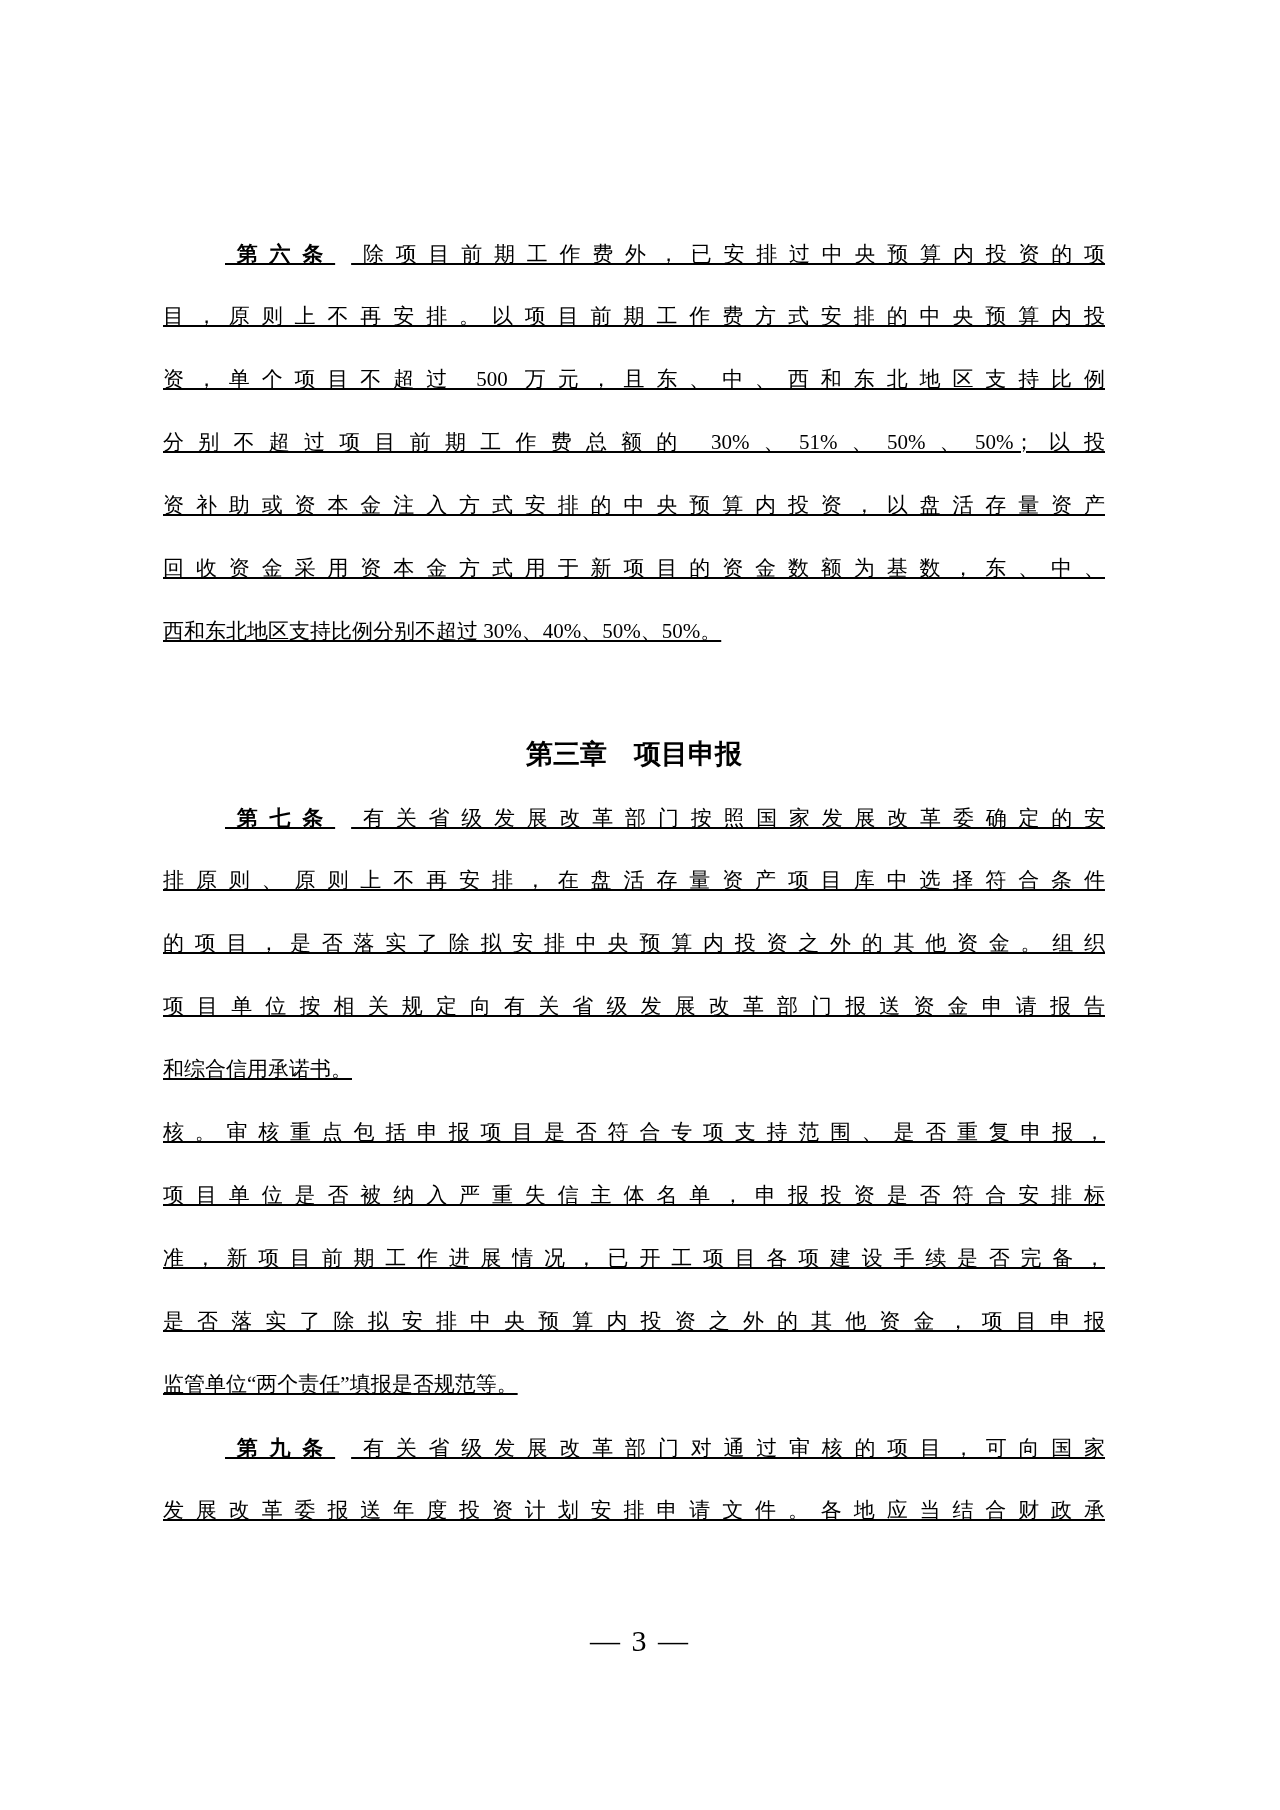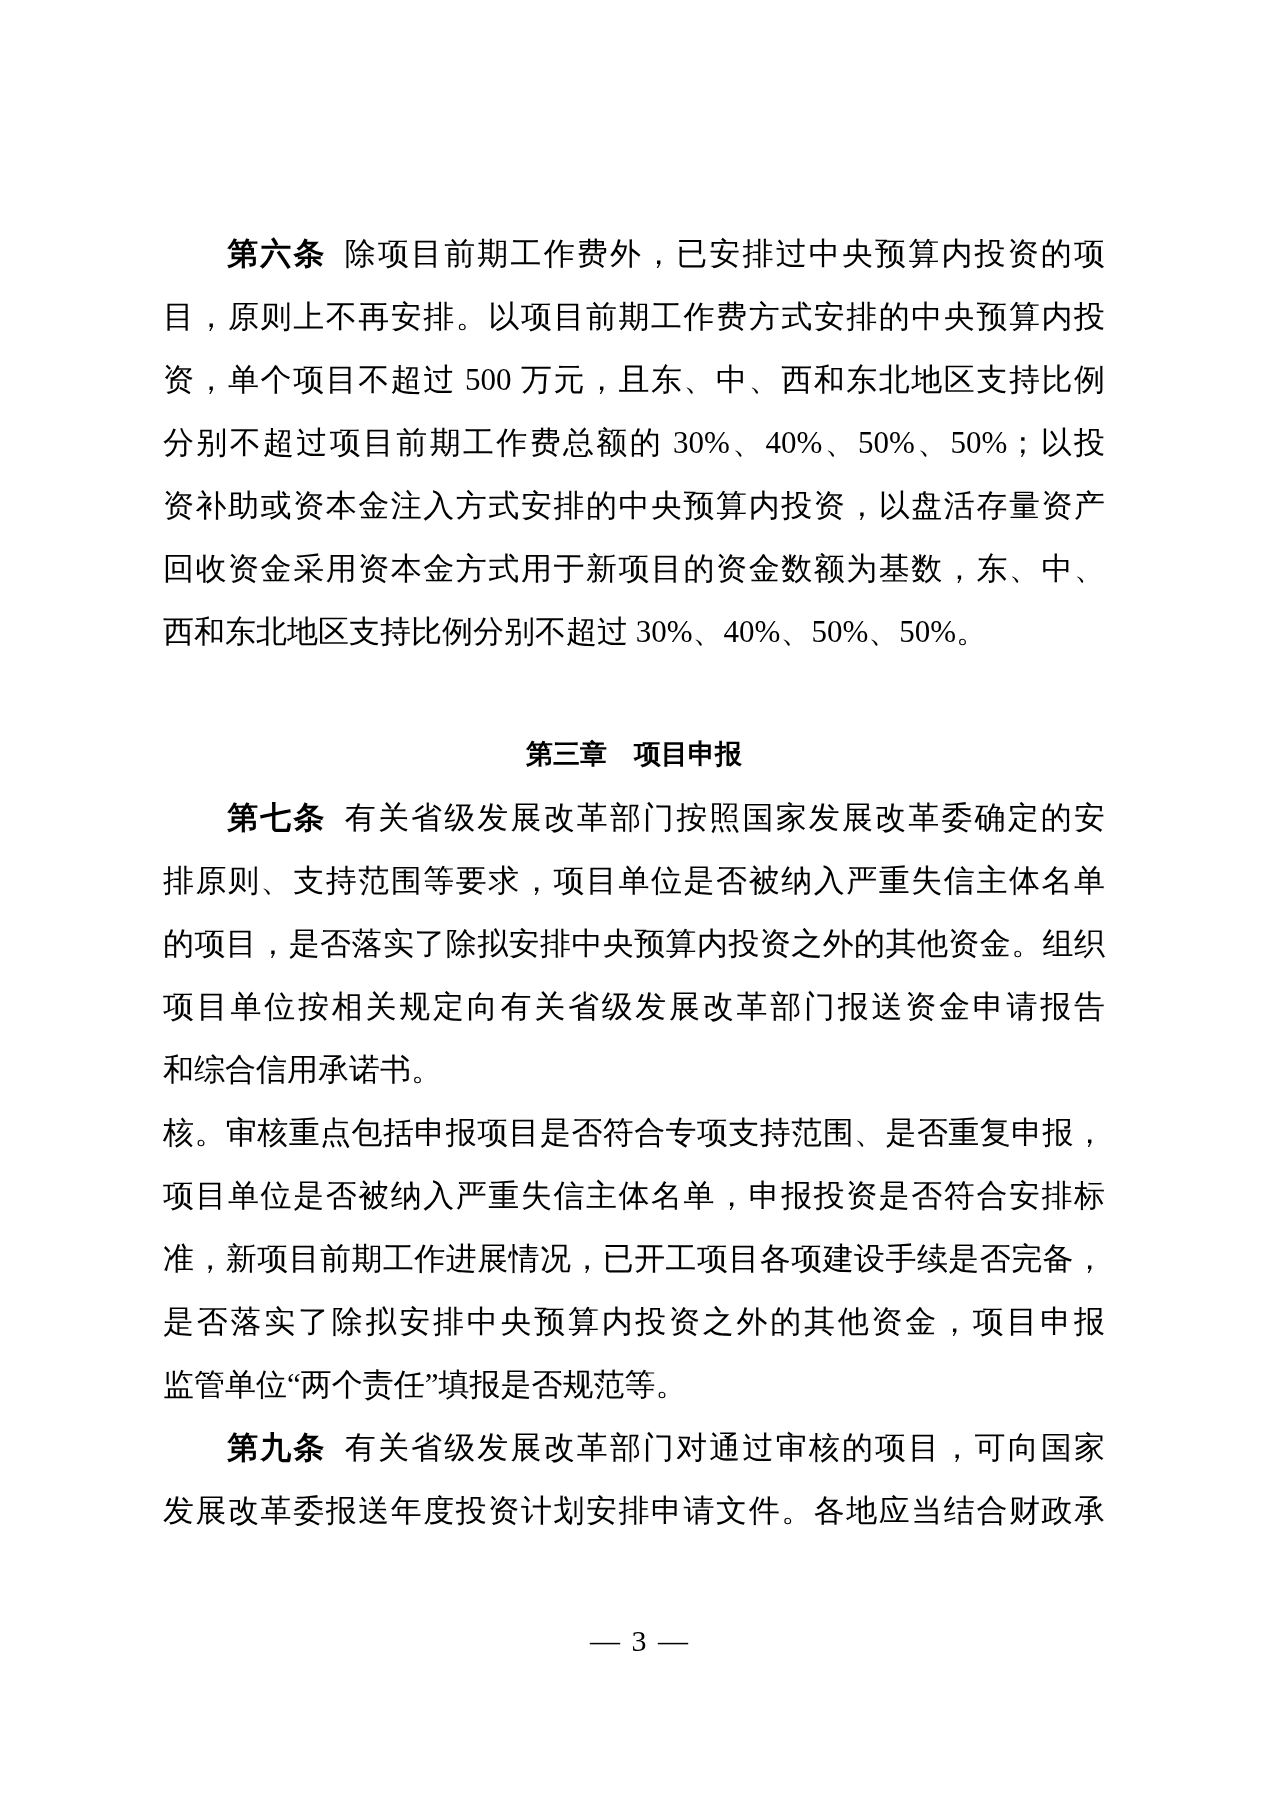--- a/index.html
+++ b/index.html
@@ -18,24 +18,25 @@
   .doc-body {
     position: absolute;
     left: 163px;
     top: 222px;
     width: 942px;
   }
   .para { margin: 0; padding: 0; }
   .line {
     height: 63px;
     line-height: 63px;
-    font-size: 31px;
+    font-size: 21px;
     text-align: justify;
     text-align-last: justify;
     white-space: nowrap;
+    text-decoration: underline;
   }
   .line.last {
     text-align: center;
     text-align-last: left;
   }
   .indent {
     display: inline-block;
     width: 62px;
   }
   .gap {
@@ -70,31 +71,31 @@
 </style>
 </head>
 <body>
 
 <div class="doc-body">
 
   <div class="para">
     <div class="line"><span class="indent"></span><span class="art-label">第六条</span><span class="gap"></span><span>除项目前期工作费外，已安排过中央预算内投资的项</span></div>
     <div class="line">目，原则上不再安排。以项目前期工作费方式安排的中央预算内投</div>
     <div class="line">资，单个项目不超过 500 万元，且东、中、西和东北地区支持比例</div>
-    <div class="line">分别不超过项目前期工作费总额的 30%、40%、50%、50%；以投</div>
+    <div class="line">分别不超过项目前期工作费总额的 30%、51%、50%、50%；以投</div>
     <div class="line">资补助或资本金注入方式安排的中央预算内投资，以盘活存量资产</div>
     <div class="line">回收资金采用资本金方式用于新项目的资金数额为基数，东、中、</div>
     <div class="line last">西和东北地区支持比例分别不超过 30%、40%、50%、50%。</div>
   </div>
 
   <div class="chapter">第三章　项目申报</div>
 
   <div class="para">
     <div class="line"><span class="indent"></span><span class="art-label">第七条</span><span class="gap"></span><span>有关省级发展改革部门按照国家发展改革委确定的安</span></div>
-    <div class="line">排原则、支持范围等要求，项目单位是否被纳入严重失信主体名单</div>
+    <div class="line">排原则、原则上不再安排，在盘活存量资产项目库中选择符合条件</div>
     <div class="line">的项目，是否落实了除拟安排中央预算内投资之外的其他资金。组织</div>
     <div class="line">项目单位按相关规定向有关省级发展改革部门报送资金申请报告</div>
     <div class="line last">和综合信用承诺书。</div>
   </div>
 
   <div class="para">
     <div class="line">核。审核重点包括申报项目是否符合专项支持范围、是否重复申报，</div>
     <div class="line">项目单位是否被纳入严重失信主体名单，申报投资是否符合安排标</div>
     <div class="line">准，新项目前期工作进展情况，已开工项目各项建设手续是否完备，</div>
     <div class="line">是否落实了除拟安排中央预算内投资之外的其他资金，项目申报</div>

